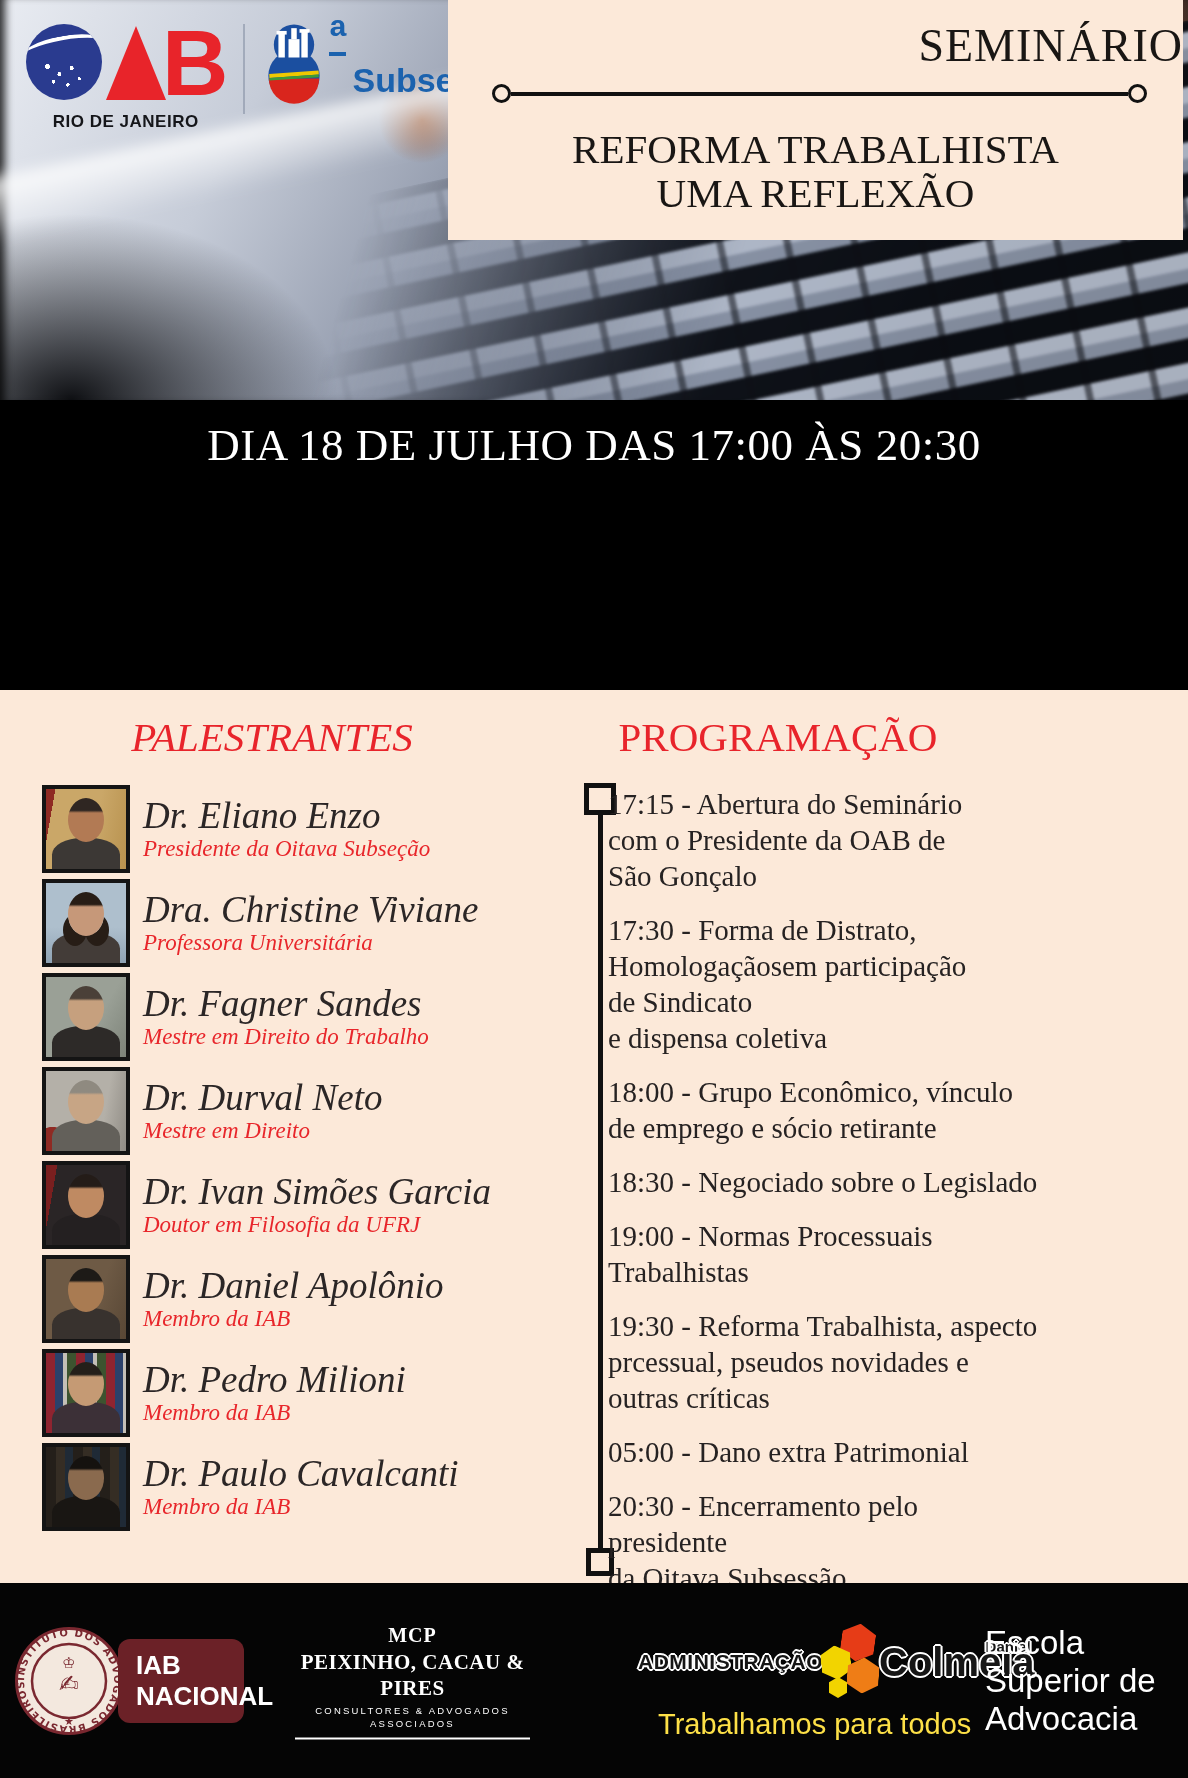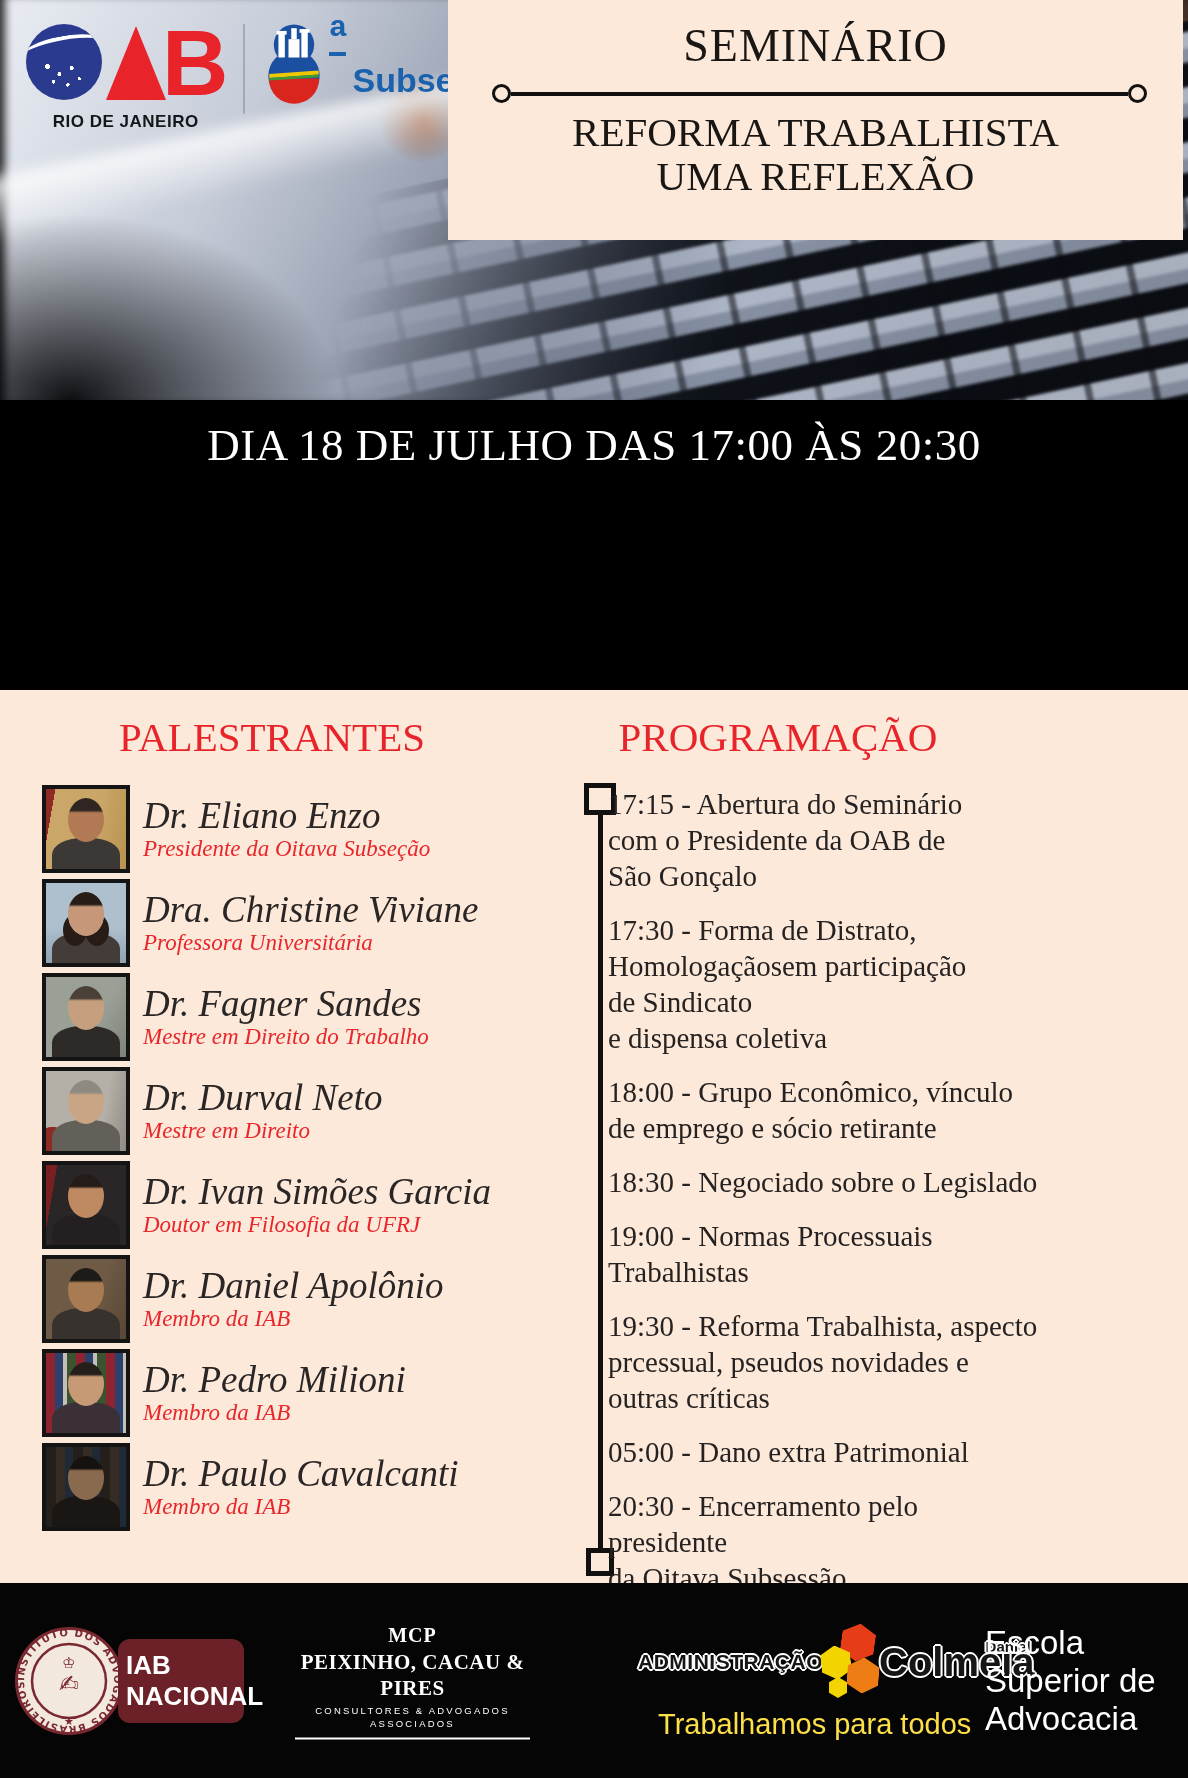--- a/index.html
+++ b/index.html
@@ -50,41 +50,41 @@
   .logo-divider{width:2px;height:90px;background:rgba(130,140,160,.55);margin:4px 16px 0 18px;}
   .sub-group{position:relative;display:flex;align-items:flex-start;}
   .sub-ord{color:#1b62ae;font-family:"Liberation Sans",sans-serif;font-weight:bold;font-size:46px;
            line-height:30px;border-bottom:4px solid #1b62ae;margin:2px 0 0 2px;}
   .sub-label{color:#1b62ae;font-family:"Liberation Sans",sans-serif;font-weight:bold;font-size:34px;
              align-self:flex-end;margin:0 0 6px 6px;}
 
   
   .title-box{position:absolute;left:448px;top:0;width:735px;height:240px;background:#fce9d9;
              z-index:6;text-align:center;}
-  .kicker{font-size:46px;letter-spacing:1px;color:#191614;margin-top:20px;line-height:52px;}
+  .kicker{font-size:46px;letter-spacing:1px;color:#191614;margin-top:20px;line-height:52px;text-align:right;}
   .title-divider{display:flex;align-items:center;margin:12px 36px 0 44px;}
   .title-divider .dot{width:13px;height:13px;border:3px solid #111;border-radius:50%;
                       background:#fce9d9;flex:none;}
   .title-divider .bar{flex:1;height:4px;background:#111;}
   .title-line{font-size:41px;color:#191614;line-height:44px;}
-  .title-line.first{margin-top:7px;}
+  .title-line.first{margin-top:24px;}
 
   
   .info-band{height:290px;background:#000;color:#fff;text-align:center;padding-top:20px;
              box-sizing:border-box;}
   .band-title{font-size:45px;line-height:50px;letter-spacing:.5px;}
   .band-lines{margin-top:14px;}
   .band-line{font-size:33px;line-height:46px;}
 
   
   .content{position:relative;height:893px;background:#fce9d9;}
   .col-heading{color:#e8242b;font-size:41px;line-height:46px;text-align:center;}
 
   .speakers-col{position:absolute;left:42px;top:0;width:545px;}
-  .speakers-col .col-heading{width:460px;margin:24px 0 22px;}
+  .speakers-col .col-heading{width:460px;margin:24px 0 22px;font-style:italic;}
   .speaker-row{display:flex;align-items:center;height:94px;font-style:italic;}
   .photo{width:80px;height:80px;border:4px solid #141414;box-sizing:content-box;position:relative;
          overflow:hidden;flex:none;}
   .photo::before{content:"";position:absolute;bottom:-6px;left:8%;width:84%;height:46%;
                  background:var(--suit);border-radius:45% 45% 0 0;}
   .photo::after{content:"";position:absolute;top:11%;left:50%;transform:translateX(-50%);
                 width:36px;height:44px;border-radius:50%;
                 background:linear-gradient(180deg,var(--hair) 0 28%,var(--skin) 34%);}
   .p1{--hair:#2f2622;--skin:#b27a54;--suit:#3c3835;
       background:linear-gradient(100deg,#8f2a23 0 10%,#caa768 10% 60%,#b8924f);}
@@ -117,21 +117,21 @@
   .schedule-col{position:absolute;left:608px;top:0;width:430px;}
   .schedule-col .col-heading{margin:24px 90px 26px 0;}
   .schedule-item{font-size:29px;line-height:36px;color:#262222;white-space:pre-line;
                  margin-bottom:18px;}
 
   
   .footer{position:relative;height:195px;background:#050505;}
   .f-abs{position:absolute;top:50%;transform:translateY(-50%);}
   .iab-block{left:14px;display:flex;align-items:center;}
   .iab-badge{width:126px;height:84px;background:#6b2127;border-radius:12px;margin-left:-6px;
-             display:flex;flex-direction:column;justify-content:center;padding-left:8px;
+             display:flex;flex-direction:column;justify-content:center;padding-left:18px;
              box-sizing:border-box;}
   .iab-badge span{color:#fff;font-family:"Liberation Sans",sans-serif;font-weight:bold;
                   font-size:26px;line-height:31px;}
   .mcp-block{left:295px;width:235px;text-align:center;color:#fff;}
   .mcp-acronym{font-size:20px;font-weight:bold;letter-spacing:1px;line-height:24px;}
   .mcp-name{font-size:21px;font-weight:bold;letter-spacing:.5px;line-height:26px;margin-top:2px;}
   .mcp-sub{font-size:9.5px;letter-spacing:2.2px;line-height:13px;margin-top:3px;
            font-family:"Liberation Sans",sans-serif;}
   .mcp-underline{height:2px;background:#fff;margin-top:8px;}
   .colmeia-block{left:638px;width:340px;}

